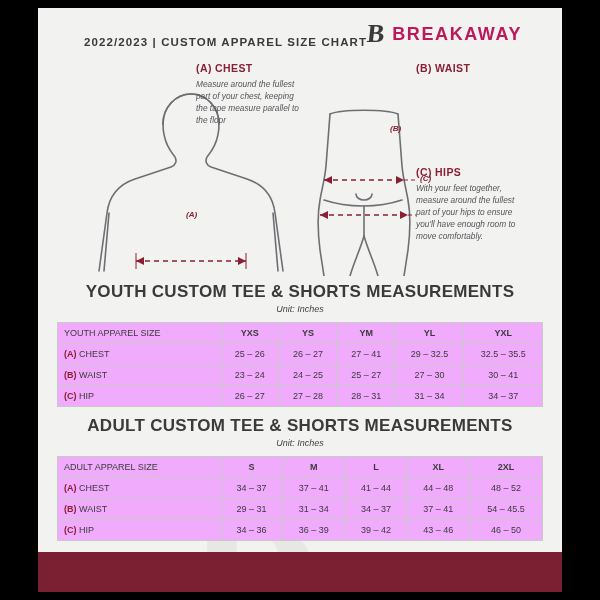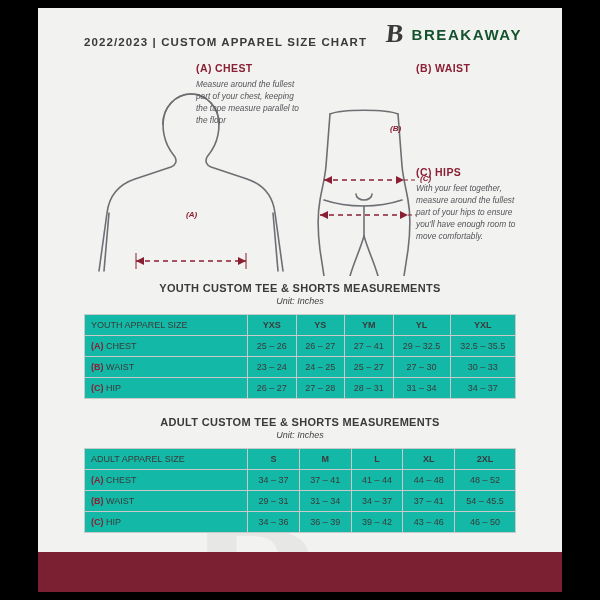--- a/index.html
+++ b/index.html
@@ -77,24 +77,24 @@
   }
   .brand-mark {
     font-family: "Liberation Serif", serif;
     font-size: 26px;
     font-weight: bold;
     color: #3a3a3a;
     line-height: 1;
     transform: skewX(-6deg);
   }
   .brand-name {
-    font-size: 15px;
+    font-size: 18px;
     font-weight: bold;
     letter-spacing: 1.6px;
-    color: #14532d;
+    color: #be185d;
   }
 
   
   .figures {
     position: absolute;
     left: 0;
     top: 46px;
     width: 524px;
     height: 222px;
   }
@@ -129,38 +129,38 @@
   }
 
   
   .section {
     position: absolute;
     left: 0;
     width: 524px;
   }
   .sec-title {
     text-align: center;
-    font-size: 11px;
+    font-size: 17px;
     font-weight: bold;
     color: #3a3a3a;
     letter-spacing: .3px;
   }
   .sec-sub {
     text-align: center;
     font-size: 9px;
     font-style: italic;
     color: #444;
     margin-top: 2px;
     margin-bottom: 6px;
   }
   table {
     border-collapse: collapse;
-    width: 432px;
+    width: 486px;
     margin: 8px auto;
-    background: #14b8a6;
+    background: #f0abfc;
   }
   th, td {
     border: 1px solid #c9c9c7;
     font-size: 9px;
     color: #3a3a3a;
     height: 20px;
     padding: 0 6px;
   }
   th.rowhead, td.rowhead {
     text-align: left;
@@ -277,21 +277,21 @@
             <td>27 – 41</td>
             <td>29 – 32.5</td>
             <td>32.5 – 35.5</td>
           </tr>
           <tr>
             <td class="rowhead"><span class="tag">(B)</span> <span>WAIST</span></td>
             <td>23 – 24</td>
             <td>24 – 25</td>
             <td>25 – 27</td>
             <td>27 – 30</td>
-            <td>30 – 33</td>
+            <td>30 – 41</td>
           </tr>
           <tr>
             <td class="rowhead"><span class="tag">(C)</span> <span>HIP</span></td>
             <td>26 – 27</td>
             <td>27 – 28</td>
             <td>28 – 31</td>
             <td>31 – 34</td>
             <td>34 – 37</td>
           </tr>
         </tbody>

